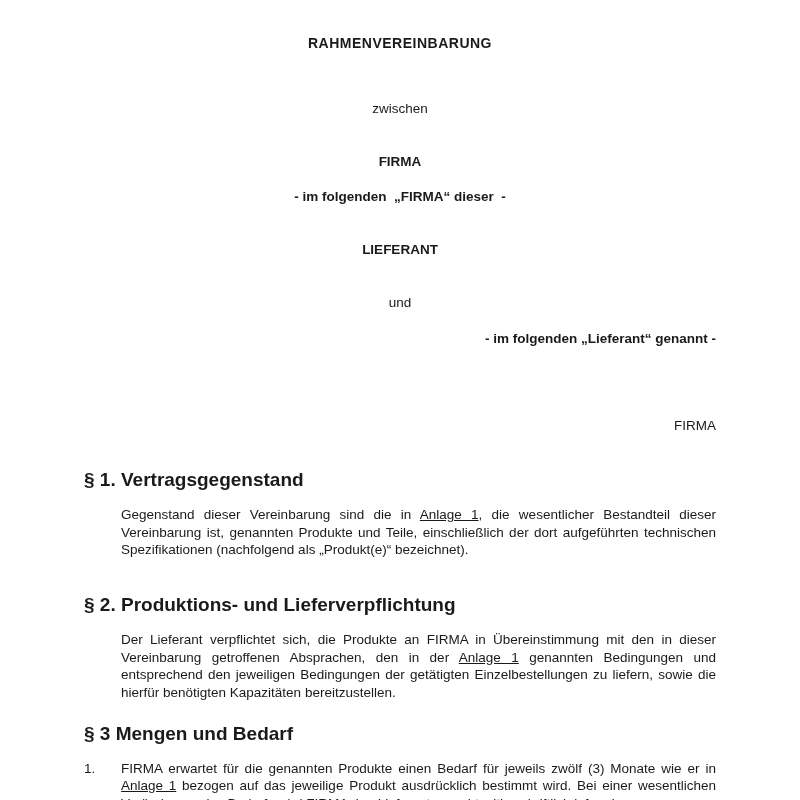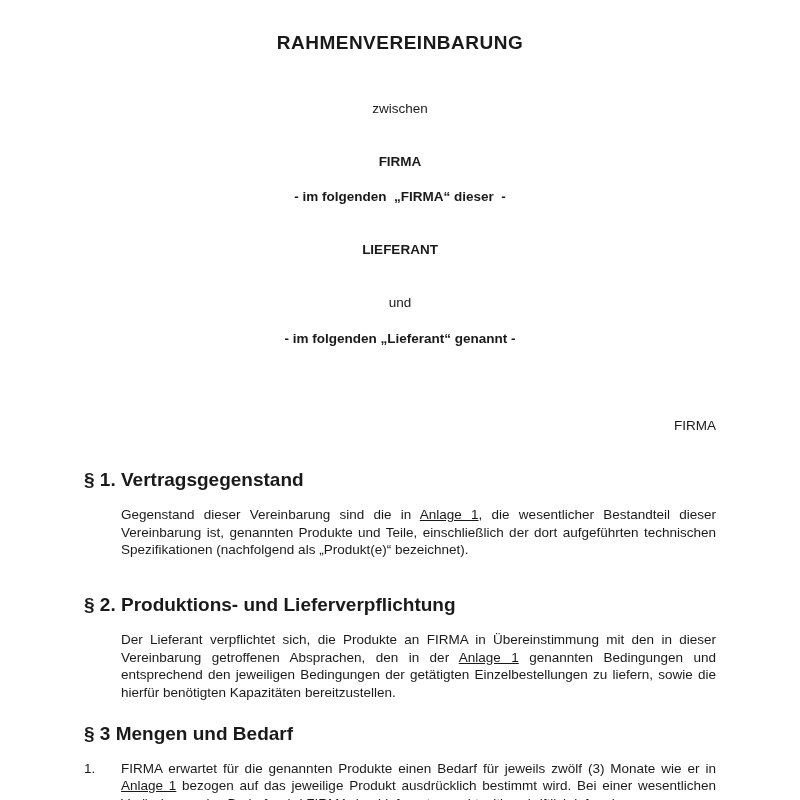--- a/index.html
+++ b/index.html
@@ -11,34 +11,34 @@
     overflow: hidden;
     background: #ffffff;
     color: #1a1a1a;
     font-family: "Liberation Sans", sans-serif;
     font-size: 13.5px;
     line-height: 17.5px;
     padding: 32px 84px 0 84px;
   }
   .title {
     text-align: center;
-    font-size: 19px;
+    font-size: 14px;
     font-weight: bold;
     letter-spacing: 0.5px;
     line-height: 22px;
   }
   .center { text-align: center; }
   .bold { font-weight: bold; }
   .alias { white-space: pre-wrap; }
   .between     { margin-top: 46px; }
   .party1-name { margin-top: 35px; }
   .party1-alias{ margin-top: 18px; }
   .conj        { margin-top: 36px; }
   .party2-name { margin-top: 35px; }
-  .party2-alias{ margin-top: 18px; }
+  .party2-alias{ margin-top: 18px; text-align: right; }
   .date-line   { margin-top: 70px; text-align: right; }
   .sec1-head   { margin-top: 36px; }
   .sec2-head   { margin-top: 37px; }
   .sec3-head   { margin-top: 24px; }
   .sec-head    { font-weight: bold; font-size: 19px; }
   .para {
     margin-top: 18px;
     margin-left: 37px;
     text-align: justify;
   }

